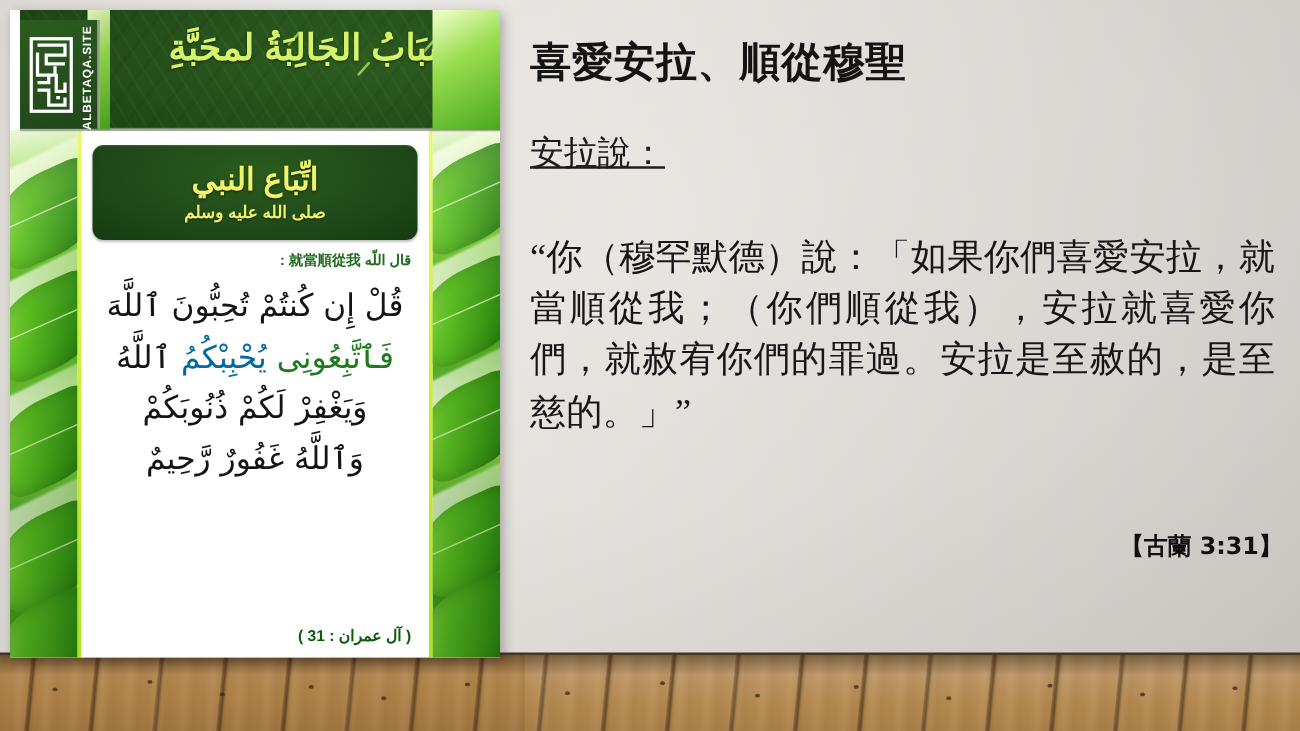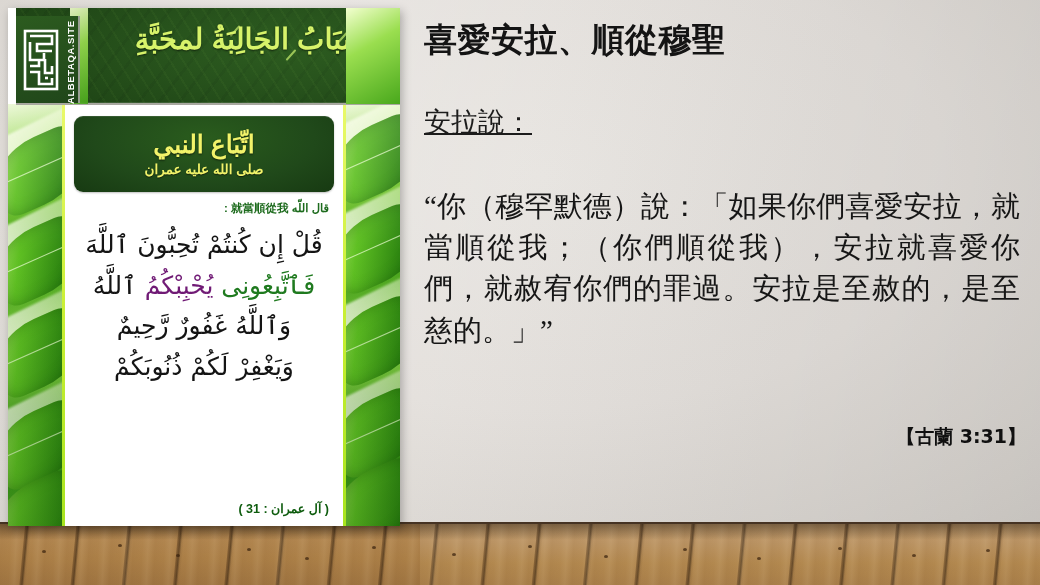--- a/index.html
+++ b/index.html
@@ -295,21 +295,21 @@
     top: 120px;
     width: 262px;
     direction: rtl;
     text-align: center;
     font-family: "DejaVu Sans", sans-serif;
     font-size: 25px;
     line-height: 1.62;
     color: #141414;
   }
   .ayah .w-green { color: #1f7a1f; }
-  .ayah .w-red   { color: #701a75; }
+  .ayah .w-red   { color: #0369a1; }
 
   .ayah-ref {
     position: absolute;
     right: 14px;
     bottom: 10px;
     color: #0e5c0e;
     font-size: 12.5px;
     font-weight: 700;
     direction: rtl;
   }
@@ -318,21 +318,21 @@
   .content {
     position: absolute;
     left: 420px;
     top: 0;
     width: 620px;
     height: 525px;
   }
   .cn-title {
     position: absolute;
     left: 4px;
-    top: 18px;
+    top: 28px;
     width: 600px;
     font-size: 33px;
     font-weight: 700;
     color: #141414;
     letter-spacing: 0.5px;
     font-family: "DejaVu Sans", sans-serif;
   }
   .cn-lead {
     position: absolute;
     left: 4px;
@@ -454,34 +454,34 @@
           <path d="M22 49 H25"></path>
         </g>
       </svg>
       <div class="logo-vtext">ALBETAQA.SITE</div>
     </div>
 
     <div class="sheet">
 
       <div class="subbox">
         <div class="main">اتِّبَاع النبي</div>
-        <div class="sub">صلى الله عليه عمران</div>
+        <div class="sub">صلى الله عليه وسلم</div>
       </div>
 
       <div class="qal">قال اللّه 就當順從我 :</div>
 
       <div class="ayah">
         <div>قُلْ إِن كُنتُمْ تُحِبُّونَ ٱللَّهَ</div>
         <div>
           <span class="w-green">فَٱتَّبِعُونِى</span>
           <span class="w-red">يُحْبِبْكُمُ</span>
           <span>ٱللَّهُ</span>
         </div>
+        <div>وَيَغْفِرْ لَكُمْ ذُنُوبَكُمْ</div>
         <div>وَٱللَّهُ غَفُورٌ رَّحِيمٌ</div>
-        <div>وَيَغْفِرْ لَكُمْ ذُنُوبَكُمْ</div>
       </div>
 
       <div class="ayah-ref">( آل عمران : 31 )</div>
     </div>
   </div>
 
   <div class="content">
     <div class="cn-title">喜愛安拉、順從穆聖</div>
     <div class="cn-lead">安拉說：</div>
     <div class="cn-body">“你（穆罕默德）說：「如果你們喜愛安拉，就當順從我；（你們順從我），安拉就喜愛你們，就赦宥你們的罪過。安拉是至赦的，是至慈的。」”</div>

